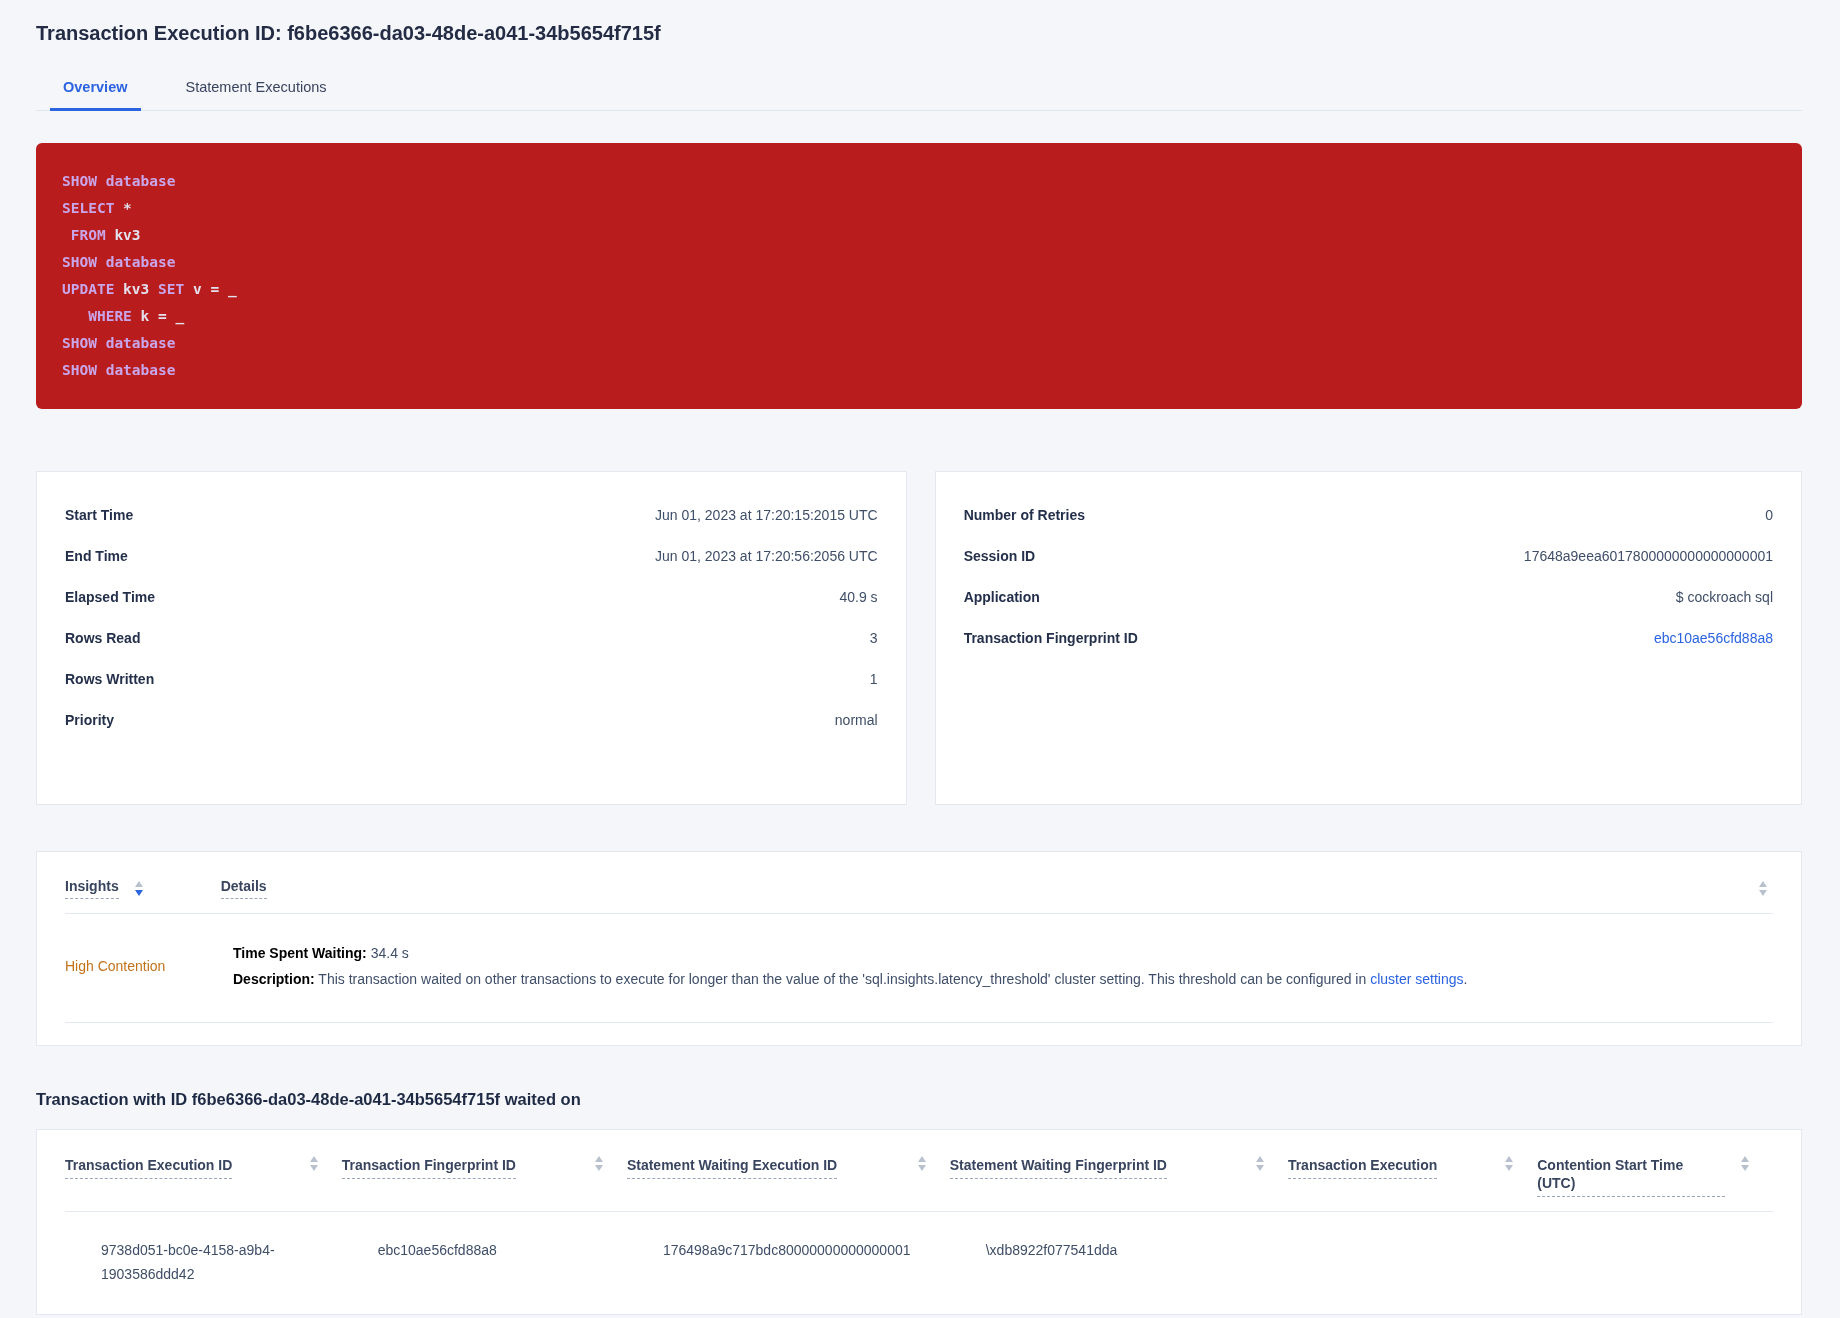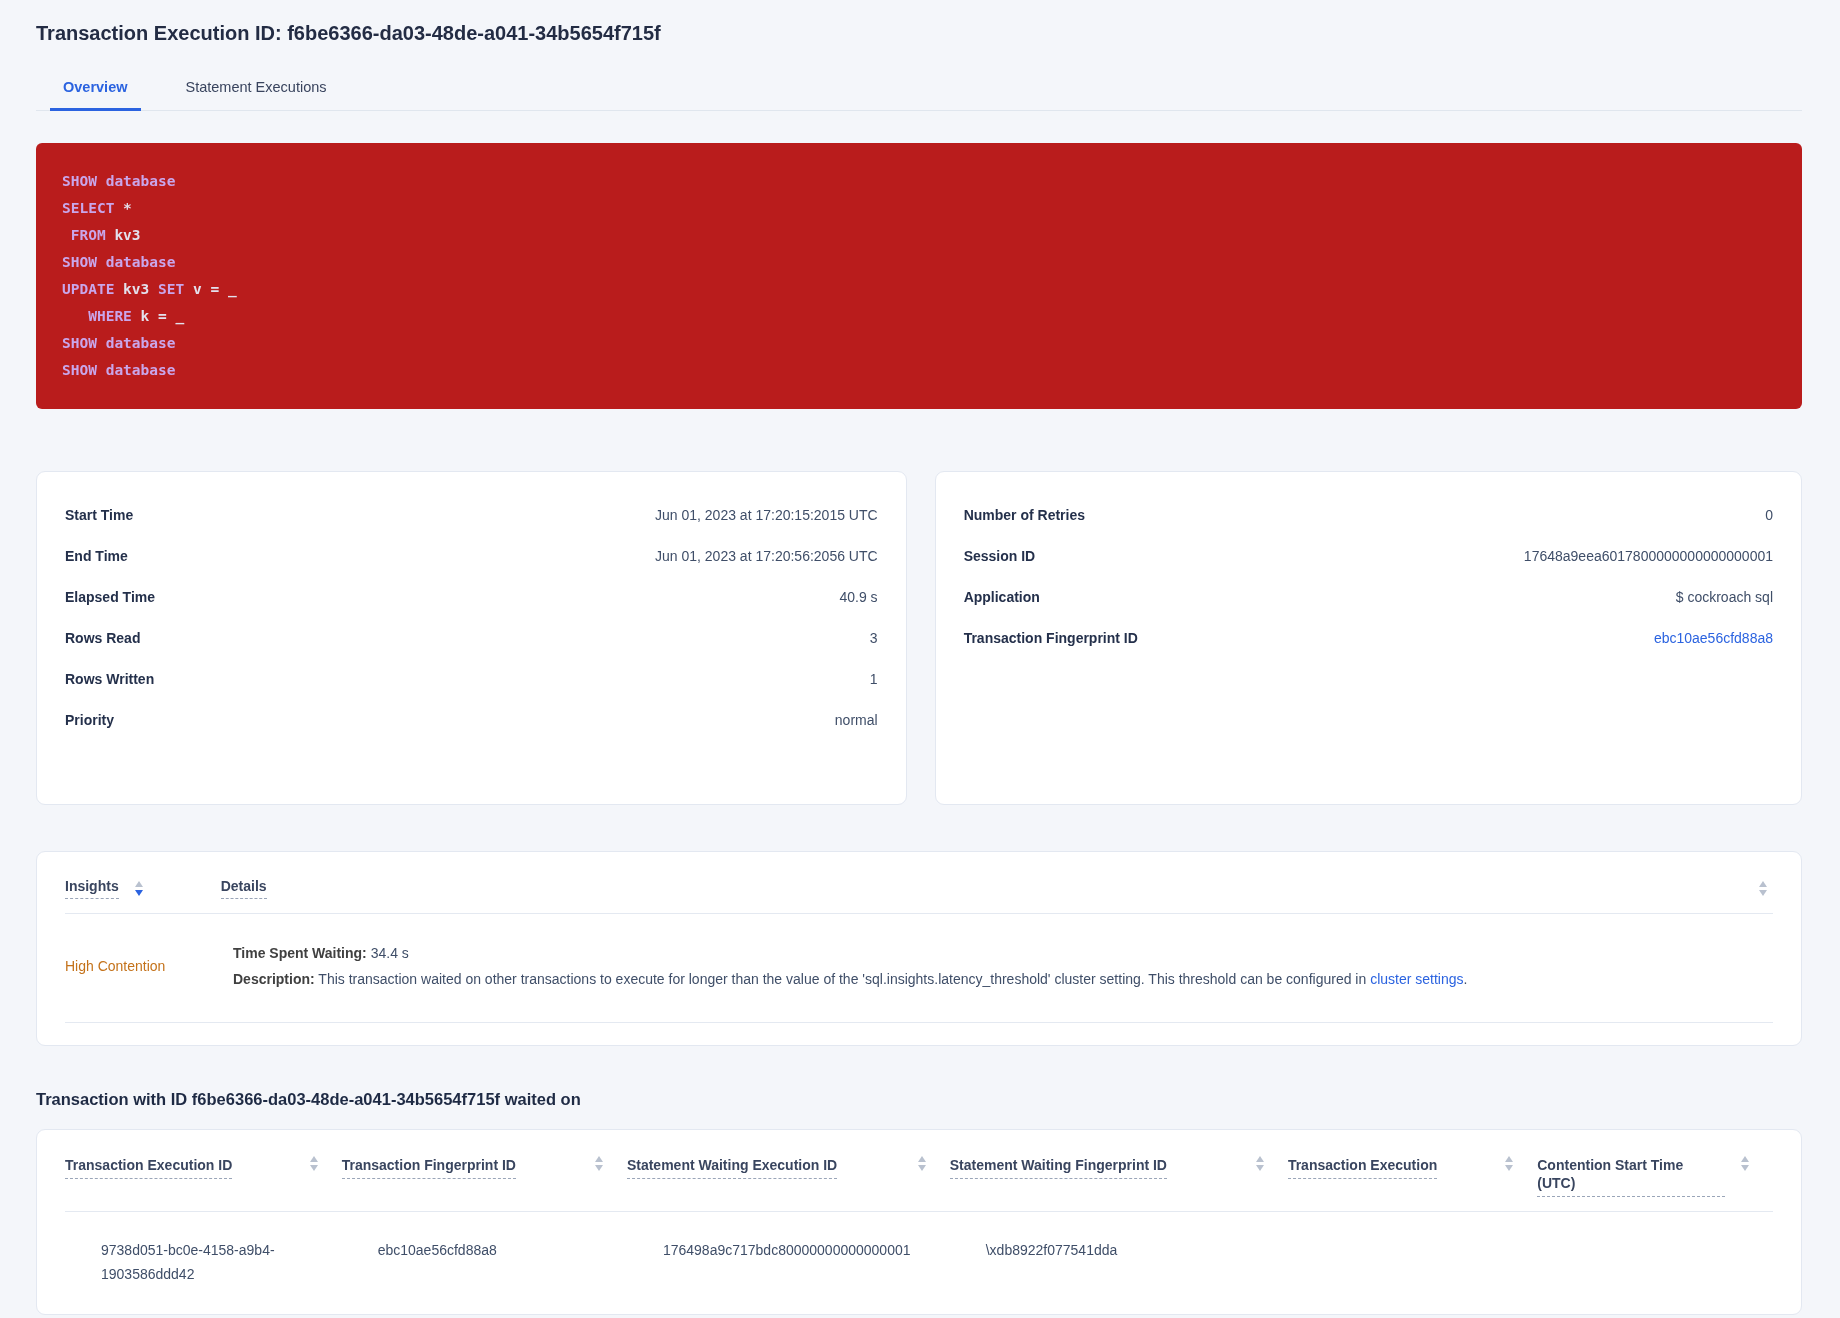--- a/index.html
+++ b/index.html
@@ -19,21 +19,21 @@
   .tab.active { color:#2b63e0; border-bottom-color:#2b63e0; font-weight:bold; }
 
   
   .sql-box { margin-top:32px; background:#b91c1c; border-radius:6px; padding:25px 26px; }
   .sql-box pre { font-family:"DejaVu Sans Mono", monospace; font-size:14.5px; line-height:27px; font-weight:600; }
   .sql-box .k { color:#c9a6ea; }
   .sql-box .p { color:#e3e0ec; }
 
   
   .cards-row { display:flex; gap:28px; margin-top:62px; }
-  .card { background:#fff; border:1px solid #e3e8f1; border-radius:9px; }
+  .card { background:#fff; border:1px solid #e3e8f1; border-radius:0; }
   .summary-card { padding:22px 28px; height:334px; }
   .summary-card.left  { width:49.3%; }
   .summary-card.right { flex:1; }
   .srow { display:flex; justify-content:space-between; align-items:center; height:41px; }
   .slabel { font-weight:bold; font-size:14px; color:#24304b; }
   .svalue { font-size:14px; color:#3f4e68; }
   .svalue a { color:#2b63e0; text-decoration:none; cursor:pointer; }
 
   
   .insights-card { margin-top:46px; padding:14px 28px 22px; }
@@ -45,21 +45,21 @@
   .sort { display:inline-flex; flex-direction:column; gap:3px; margin-left:16px; cursor:pointer; }
   .tri-up   { width:0; height:0; border-left:4.5px solid transparent; border-right:4.5px solid transparent;
               border-bottom:6px solid #b9c1cf; }
   .tri-down { width:0; height:0; border-left:4.5px solid transparent; border-right:4.5px solid transparent;
               border-top:6px solid #b9c1cf; }
   .tri-down.active { border-top-color:#2b63e0; }
   .sep { border-top:1px solid #e4e9f1; }
   .insight-row { display:flex; padding:26px 0 30px; }
   .insight-name { width:168px; flex:0 0 168px; font-size:14px; color:#c4721a; align-self:center; }
   .insight-details { flex:1; font-size:14px; line-height:26px; color:#3f4e68; }
-  .insight-details b, .wt-cell b { color:#404040; }
+  .insight-details b, .wt-cell b { color:#000000; }
   .insight-details a { color:#2b63e0; text-decoration:none; cursor:pointer; }
 
   
   .waited-heading { margin-top:44px; font-size:16.5px; font-weight:bold; color:#1e2a44; }
   .table-card { margin-top:20px; padding:14px 28px 0; }
   .wt-grid { display:grid; grid-template-columns:16.2% 16.7% 18.9% 19.8% 14.6% auto; }
   .wt-header { padding:12px 0 14px; }
   .wt-hcell { display:flex; justify-content:space-between; align-items:flex-start; padding-right:24px; }
   .wt-hcell .th-label { line-height:18px; }
   .wt-row { padding:26px 0 28px; }

